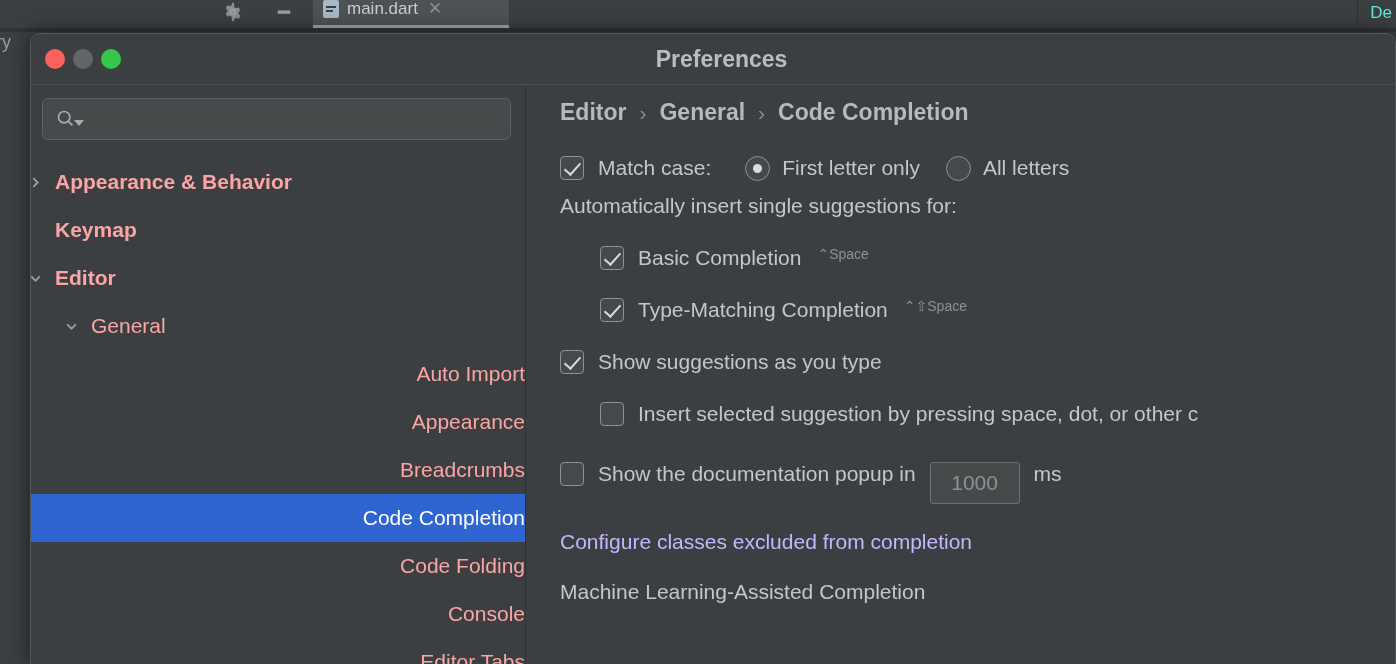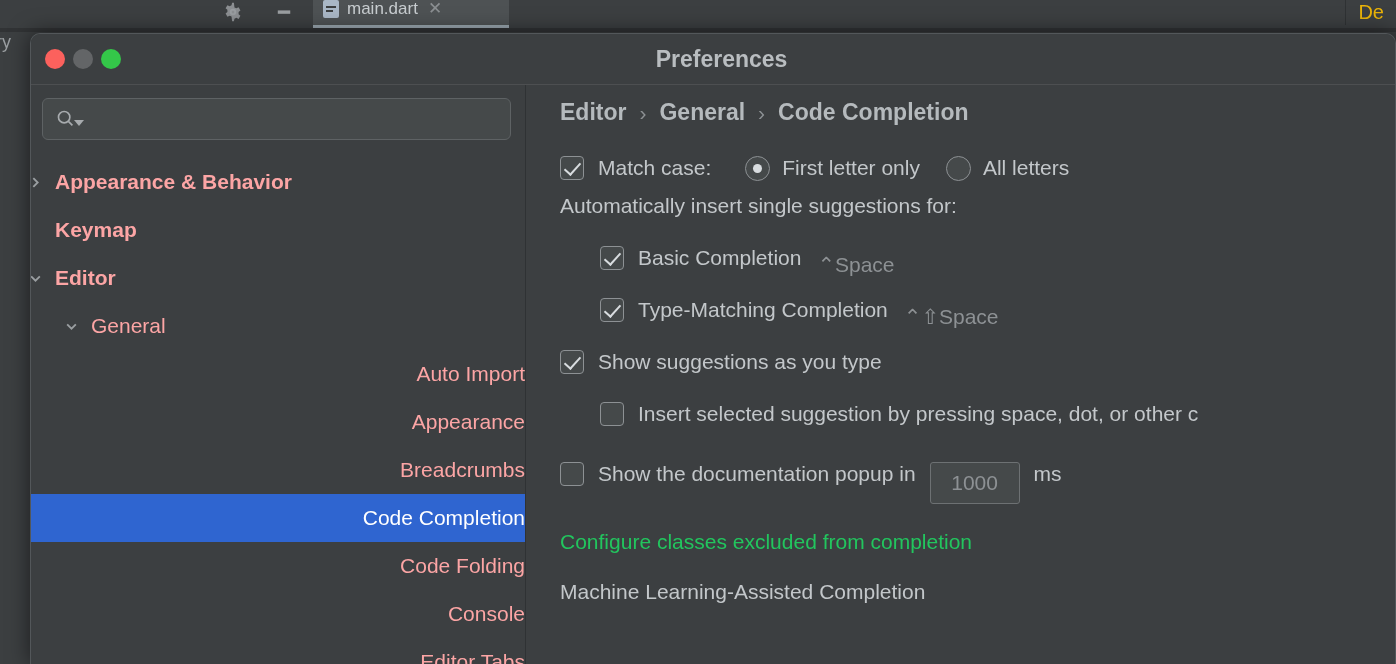--- a/index.html
+++ b/index.html
@@ -79,26 +79,26 @@
     white-space: nowrap;
   }
   .ide-tab-close-icon {
     margin-left: 10px;
     color: #8b8f92;
     font-size: 17px;
     line-height: 1;
   }
   .ide-right-label {
     position: absolute;
-    right: 12px; top: 0px;
+    right: 4px; top: 0px;
     height: 25px;
     display: flex; align-items: center;
     padding-left: 12px;
-    color: #eab308;
-    font-size: 20px;
+    color: #5eead4;
+    font-size: 17px;
     border-left: 1px solid #2f3234;
     white-space: nowrap;
   }
   .ide-left-label {
     position: absolute;
     left: -14px; top: 32px;
     color: #9a9ea1;
     font-size: 18px;
     white-space: nowrap;
   }
@@ -299,41 +299,40 @@
     left: 7px; top: 7px;
     width: 9px; height: 9px;
     border-radius: 50%;
     background: #d8dcdf;
   }
   .radio-label { margin-right: 26px; }
 
   .shortcut {
     color: #8d9194;
     margin-left: 16px;
-    font-size: 21px;
-    margin-top: 7px;
+    font-size: 14px;
   }
   .label-text { display: inline-block; }
   .inline-sep { width: 34px; flex: none; }
 
   .ms-field {
     width: 90px; height: 42px;
     background: #45494a;
     border: 1px solid #6d7173;
     border-radius: 3px;
     color: #8d9194;
     font-family: "Liberation Sans", sans-serif;
     font-size: 21px;
     text-align: center;
     margin: 0 14px;
     box-sizing: border-box;
     outline: none;
   }
   .link {
-    color: #22c55e;
+    color: #c4b5fd;
     font-size: 21px;
     margin-top: 26px;
     display: inline-block;
     cursor: pointer;
     white-space: nowrap;
   }
   .section-heading {
     color: #c3c7ca;
     font-size: 21px;
     margin-top: 26px;

